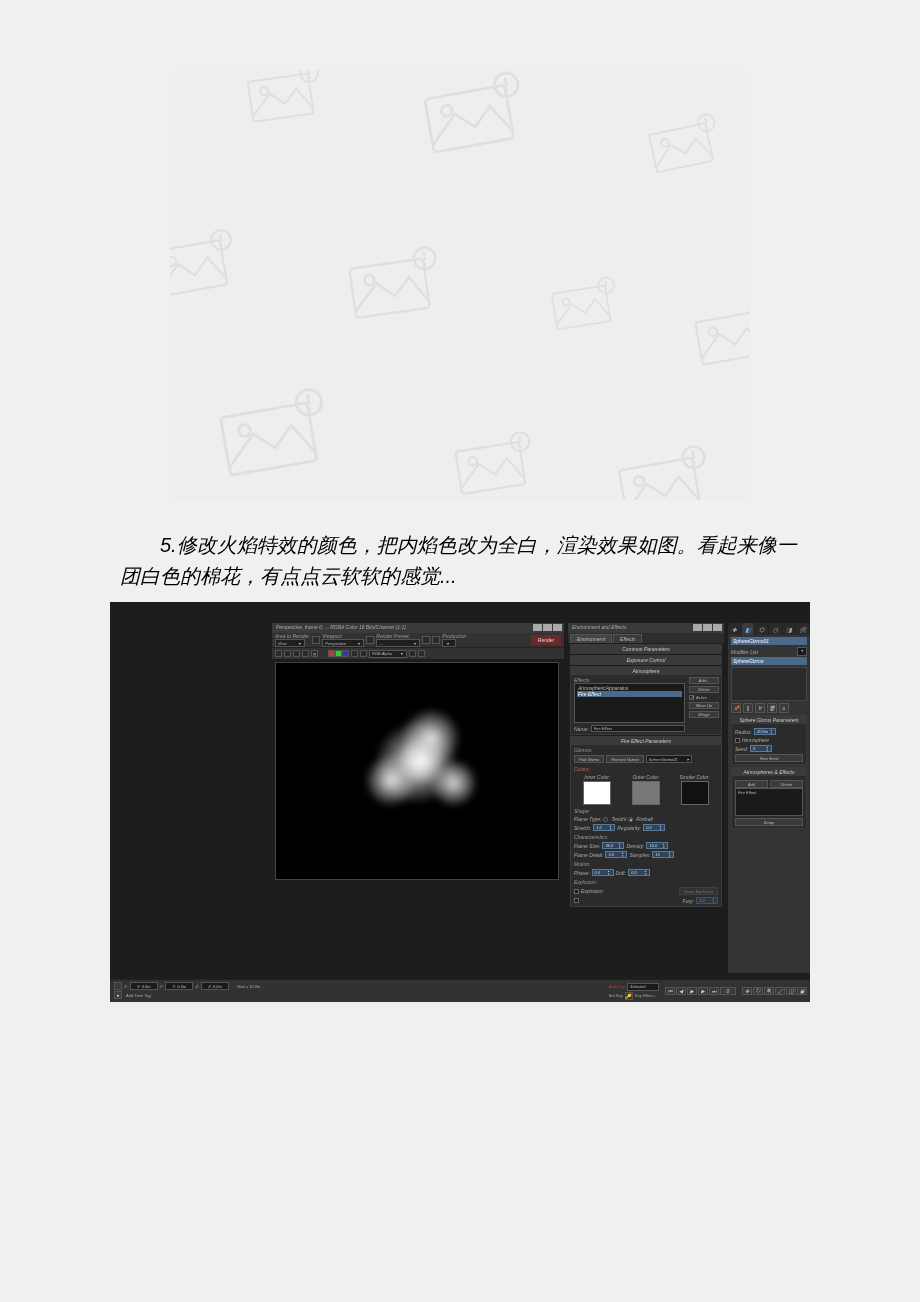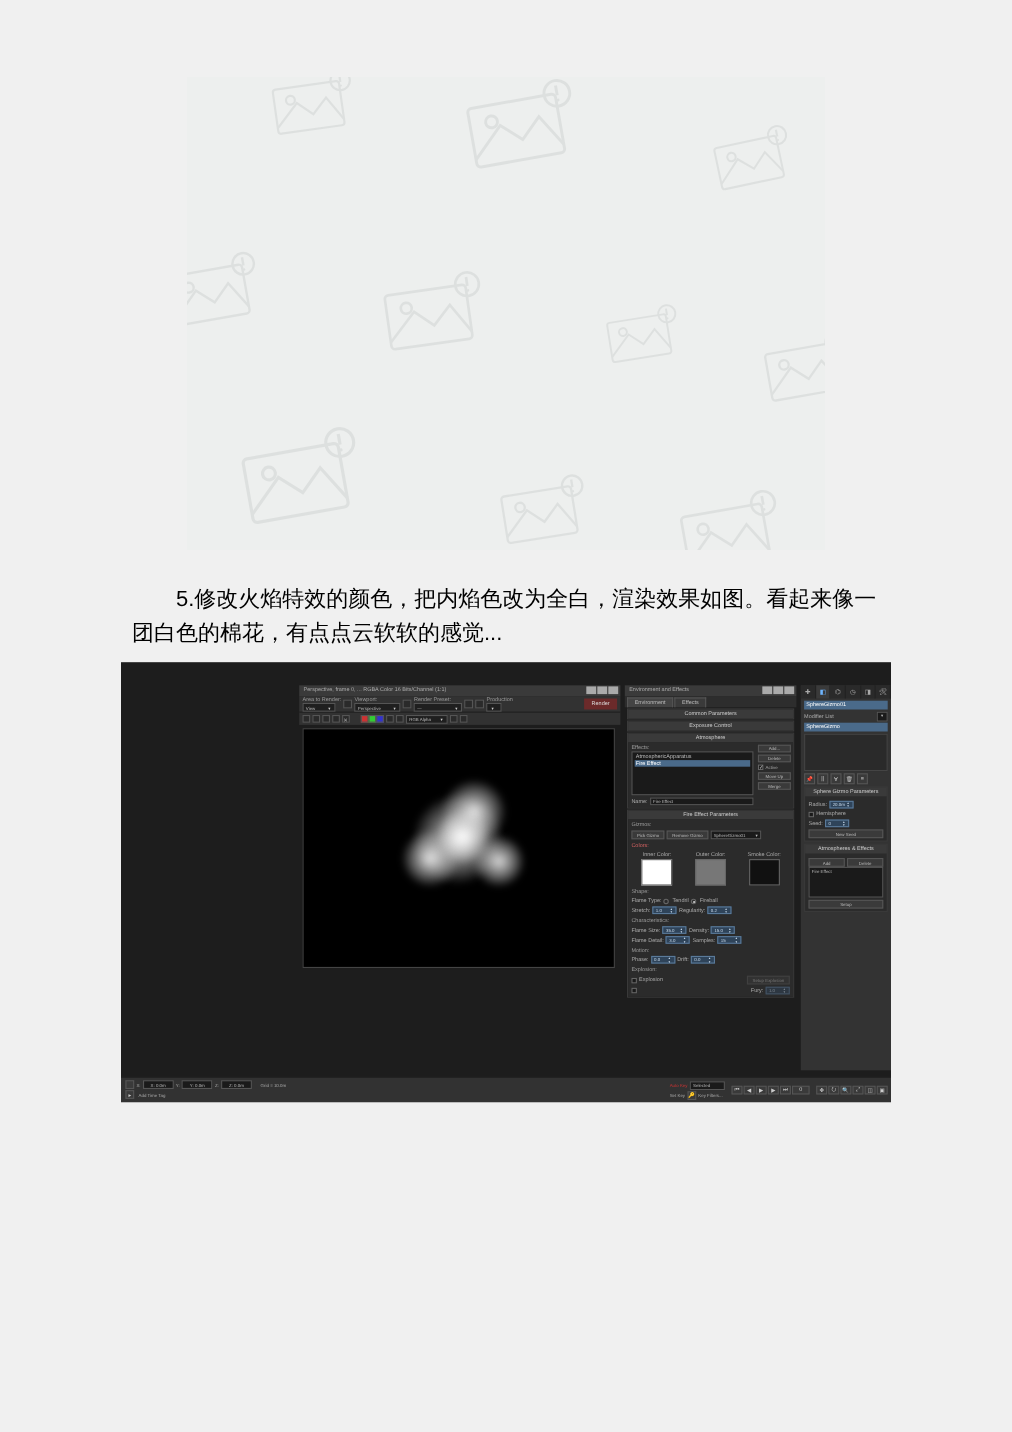--- a/index.html
+++ b/index.html
@@ -8,20 +8,21 @@
     background: #f0f0f0;
     font-family: "Microsoft YaHei", SimSun, Arial, sans-serif;
     width: 920px;
   }
   .page {
     width: 920px;
     box-sizing: border-box;
     padding: 0;
     background: #f0f0f0;
     position: relative;
+    font-style: italic;
   }
   .top-placeholder {
     margin: 70px auto 30px;
     width: 580px;
     height: 430px;
     background: #edefee;
     position: relative;
     overflow: hidden;
   }
   .ghost-icon {

